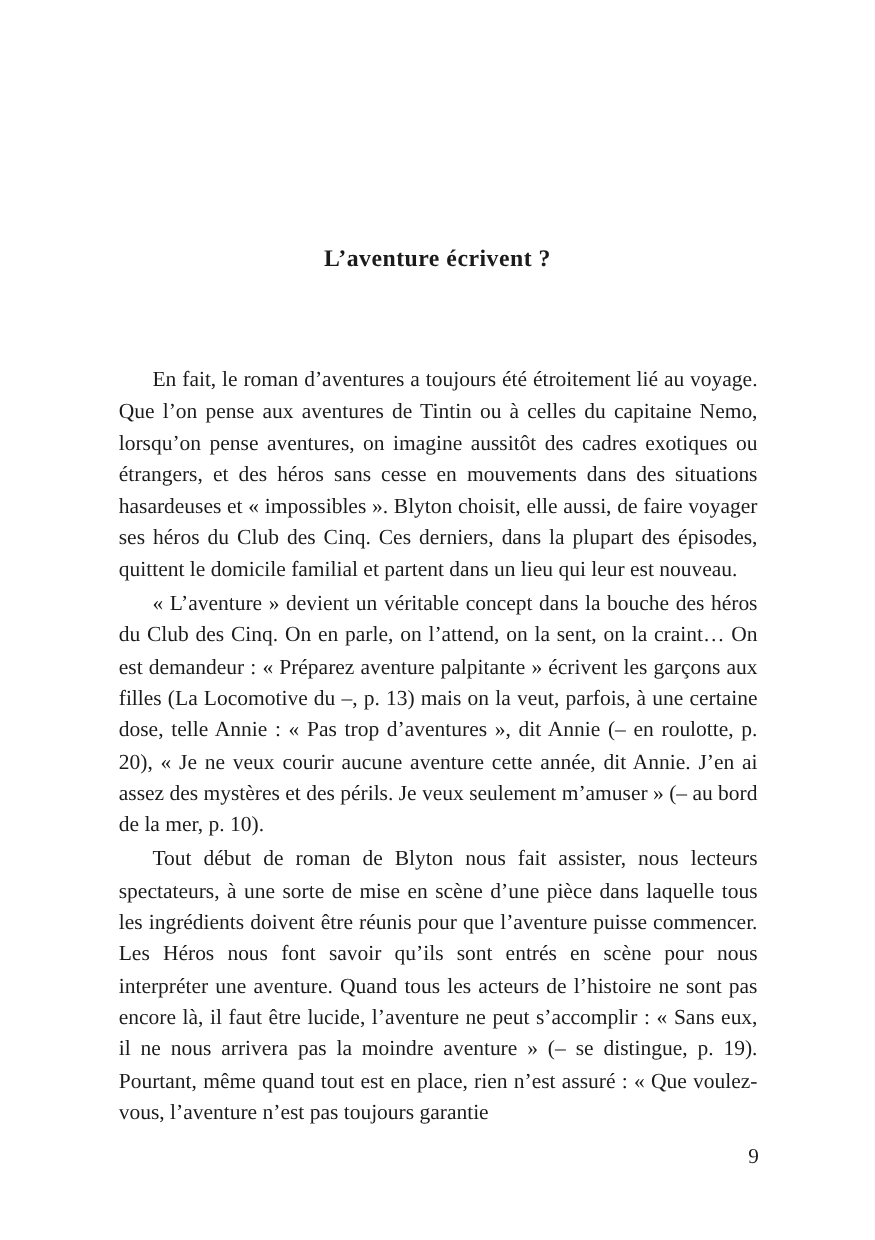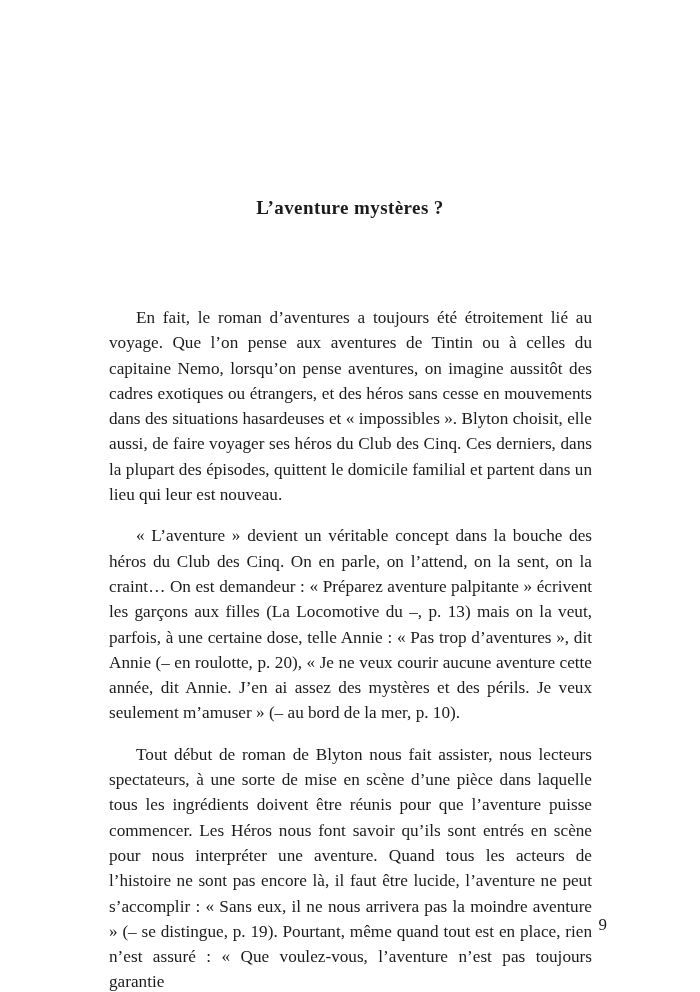--- a/index.html
+++ b/index.html
@@ -30,38 +30,38 @@
   .body-text {
     position: absolute;
     top: 289px;
     left: 93px;
     width: 515px;
     text-align: justify;
     font-size: 17.2px;
     line-height: 25.3px;
   }
   .para {
-    margin: 16px;
+    margin: 2px;
     text-indent: 27px;
   }
   .page-number {
     position: absolute;
     top: 912px;
     right: 93px;
     font-size: 17px;
     line-height: 25px;
     text-align: right;
   }
 </style>
 </head>
 <body>
 
 <div class="page">
 
-  <h1 class="chapter-title">L’aventure mystères ?</h1>
+  <h1 class="chapter-title">L’aventure écrivent ?</h1>
 
   <div class="body-text">
     <p class="para">En fait, le roman d’aventures a toujours été étroitement lié au voyage. Que l’on pense aux aventures de Tintin ou à celles du capitaine Nemo, lorsqu’on pense aventures, on imagine aussitôt des cadres exotiques ou étrangers, et des héros sans cesse en mouvements dans des situations hasardeuses et « impossibles ». Blyton choisit, elle aussi, de faire voyager ses héros du Club des Cinq. Ces derniers, dans la plupart des épisodes, quittent le domicile familial et partent dans un lieu qui leur est nouveau.</p>
     <p class="para">« L’aventure » devient un véritable concept dans la bouche des héros du Club des Cinq. On en parle, on l’attend, on la sent, on la craint… On est demandeur : « Préparez aventure palpitante » écrivent les garçons aux filles (La Locomotive du –, p. 13) mais on la veut, parfois, à une certaine dose, telle Annie : « Pas trop d’aventures », dit Annie (– en roulotte, p. 20), « Je ne veux courir aucune aventure cette année, dit Annie. J’en ai assez des mystères et des périls. Je veux seulement m’amuser » (– au bord de la mer, p. 10).</p>
     <p class="para">Tout début de roman de Blyton nous fait assister, nous lecteurs spectateurs, à une sorte de mise en scène d’une pièce dans laquelle tous les ingrédients doivent être réunis pour que l’aventure puisse commencer. Les Héros nous font savoir qu’ils sont entrés en scène pour nous interpréter une aventure. Quand tous les acteurs de l’histoire ne sont pas encore là, il faut être lucide, l’aventure ne peut s’accomplir : « Sans eux, il ne nous arrivera pas la moindre aventure » (– se distingue, p. 19). Pourtant, même quand tout est en place, rien n’est assuré : « Que voulez-vous, l’aventure n’est pas toujours garantie</p>
   </div>
 
   <div class="page-number">9</div>
 
 </div>

